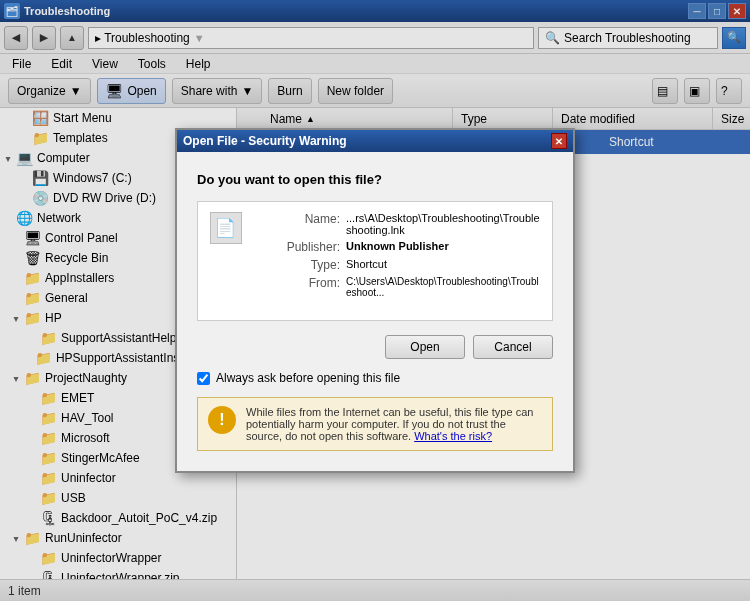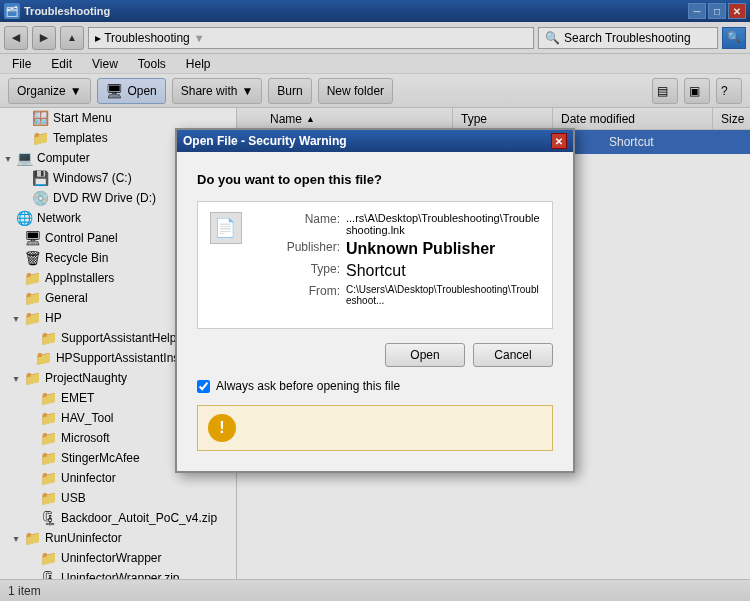--- a/index.html
+++ b/index.html
@@ -203,21 +203,21 @@
       gap: 4px 10px;
       align-items: start;
     }
     .modal-file-icon {
       width: 32px; height: 32px; grid-row: 1 / 5;
       background: #e0e0e0; border: 1px solid #bbb;
       display: flex; align-items: center; justify-content: center;
       font-size: 18px; margin-right: 8px;
     }
     .modal-label { color: #555; font-size: 12px; text-align: right; }
-    .modal-value { font-size: 16px; }
+    .modal-value { font-size: 11px; }
     .modal-value.bold { font-weight: bold; }
     .modal-buttons { display: flex; justify-content: flex-end; gap: 8px; margin-bottom: 12px; }
     .modal-btn {
       width: 80px; height: 24px;
       background: linear-gradient(to bottom, #f0f0f0, #d8d8d8);
       border: 1px solid #999; border-radius: 3px;
       cursor: pointer; font-size: 12px;
     }
     .modal-checkbox-row { display: flex; align-items: center; gap: 6px; margin-bottom: 12px; font-size: 12px; }
     .modal-warning {
@@ -524,16 +524,20 @@
         <button class="modal-btn">Cancel</button>
       </div>
 
       <div class="modal-checkbox-row">
         <input type="checkbox" checked="" style="">
         <label>Always ask before opening this file</label>
       </div>
 
       <div class="modal-warning">
         <div class="warning-icon">!</div>
+        <div>
+          <span>While files from the Internet can be useful, this file type can potentially harm your computer. If you do not trust the source, do not open this software.</span>
+          <a class="warning-link">What's the risk?</a>
+        </div>
       </div>
     </div>
   </div>
 </div>
 
 </body></html>

